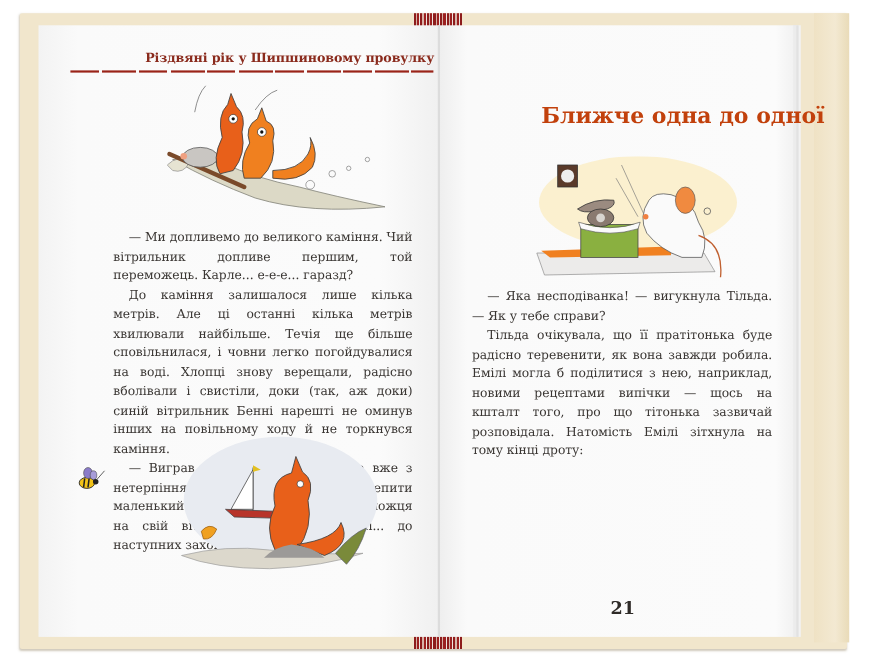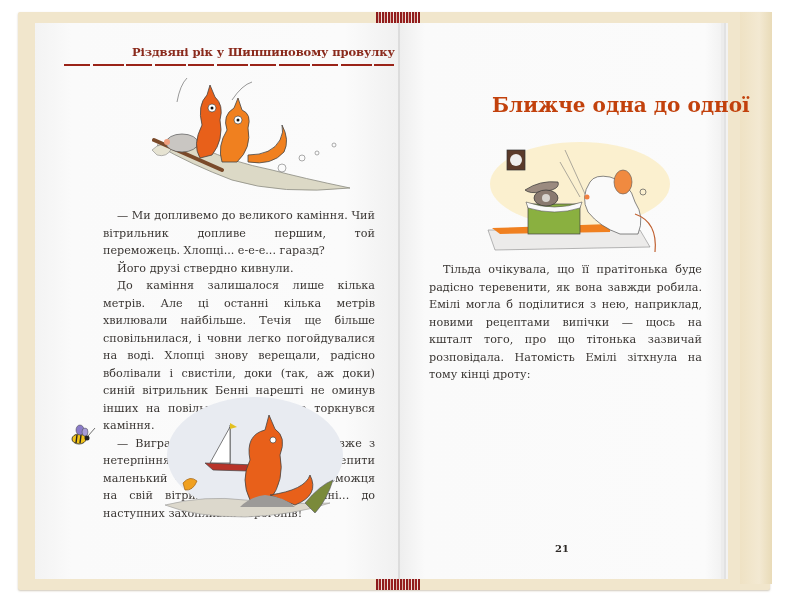--- a/index.html
+++ b/index.html
@@ -55,21 +55,21 @@
     }
     .text-block p { margin: 0; text-indent: 14px; }
     .text-block p.noindent { text-indent: 0; }
     .left-text { left: 103px; top: 207px; width: 272px; }
     .right-text { left: 429px; top: 261px; width: 273px; }
     .chapter-title {
       position: absolute; left: 452px; top: 93px; width: 240px;
       font-size: 20px; font-weight: bold; color: #c2410c; white-space: nowrap; margin-left: 40px;
     }
     .page-number {
-      position: absolute; left: 555px; top: 543px; font-size: 10px; font-weight: bold; color: #2e2a27;
+      position: absolute; left: 555px; top: 543px; font-size: 16px; font-weight: bold; color: #2e2a27;
     }
     .illus { position: absolute; }
   </style>
 </head>
 <body>
 
 <div class="cover"></div>
 <div class="cover-right"></div>
 <div class="headband top"></div>
 <div class="headband bottom"></div>
@@ -95,22 +95,21 @@
   <circle cx="60" cy="38" r="4" fill="#fff" stroke="#333" stroke-width="0.6"></circle>
   <circle cx="60" cy="38" r="1.5" fill="#111"></circle>
   <path d="M75 60 Q70 45 82 38 L86 28 L90 40 Q100 44 96 58 Q100 78 85 92 L70 92 Q65 76 75 60 Z" fill="#f0801f" stroke="#444" stroke-width="0.8"></path>
   <circle cx="86" cy="50" r="4" fill="#fff" stroke="#333" stroke-width="0.6"></circle>
   <circle cx="86" cy="50" r="1.5" fill="#111"></circle>
   <path d="M96 85 Q120 85 128 70 Q132 62 130 55 Q138 70 132 82 Q120 96 96 92 Z" fill="#f0801f" stroke="#444" stroke-width="0.8"></path>
   <path d="M25 32 Q28 15 35 8 M80 30 Q90 15 100 12" stroke="#555" stroke-width="0.6" fill="none"></path>
 </svg>
 
 <div class="text-block left-text">
-  <p>— Ми допливемо до великого каміння. Чий вітрильник допливе першим, той переможець. Хлопці... е-е-е... гаразд?</p>
-  <p>Його друзі ствердно кивнули.</p>
+  <p>— Ми допливемо до великого каміння. Чий вітрильник допливе першим, той переможець. Карле... е-е-е... гаразд?</p>
   <p>До каміння залишалося лише кілька метрів. Але ці останні кілька метрів хвилювали найбільше. Течія ще більше сповільнилася, і човни легко погойдувалися на воді. Хлопці знову верещали, радісно вболівали і свистіли, доки (так, аж доки) синій вітрильник Бенні нарешті не оминув інших на повільному ходу й не торкнувся каміння.</p>
   <p>— Виграв, — усміхнувся Бенні та вже з нетерпінням чекав, щоб причепити маленький червоний прапорець переможця на свій вітрильник. Ну принаймні... до наступних захопливих перегонів!</p>
 </div>
 
 <svg class="illus" style="left:68px; top:424px;" width="30" height="24" viewBox="0 0 30 24">
   <ellipse cx="11" cy="15" rx="7" ry="5" fill="#f2c318" stroke="#222" stroke-width="0.8"></ellipse>
   <path d="M9 11 L8 19 M13 11 L12 19" stroke="#222" stroke-width="1.4"></path>
   <ellipse cx="12" cy="6" rx="4" ry="5" fill="#8a7bc8" stroke="#444" stroke-width="0.5"></ellipse>
   <ellipse cx="17" cy="8" rx="3" ry="4" fill="#a79cd8" stroke="#444" stroke-width="0.5"></ellipse>
   <circle cx="19" cy="14" r="2.5" fill="#222"></circle>
@@ -147,17 +146,18 @@
   <circle cx="66" cy="56" r="4" fill="#d8d4cf"></circle>
   <path d="M110 40 Q100 55 108 70 Q120 85 140 92 L158 92 Q165 75 155 60 Q150 40 130 35 Q115 32 110 40 Z" fill="#fafafa" stroke="#555" stroke-width="0.7"></path>
   <ellipse cx="143" cy="40" rx="9" ry="12" fill="#f08a40" stroke="#555" stroke-width="0.6"></ellipse>
   <circle cx="107" cy="55" r="2.5" fill="#f08040"></circle>
   <path d="M155 72 Q178 80 175 110" stroke="#c06030" stroke-width="1.2" fill="none"></path>
   <path d="M85 8 L105 52 M80 20 L100 55" stroke="#777" stroke-width="0.6"></path>
   <circle cx="163" cy="50" r="3" fill="none" stroke="#555" stroke-width="0.7"></circle>
 </svg>
 
 <div class="text-block right-text">
+  <p>— Яка несподіванка! — вигукнула Тільда. — Як у тебе справи?</p>
   <p>Тільда очікувала, що її пратітонька буде радісно теревенити, як вона завжди робила. Емілі могла б поділитися з нею, наприклад, новими рецептами випічки — щось на кшталт того, про що тітонька зазвичай розповідала. Натомість Емілі зітхнула на тому кінці дроту:</p>
 
 </div>
 
 <div class="page-number">21</div>
 
 </body></html>

